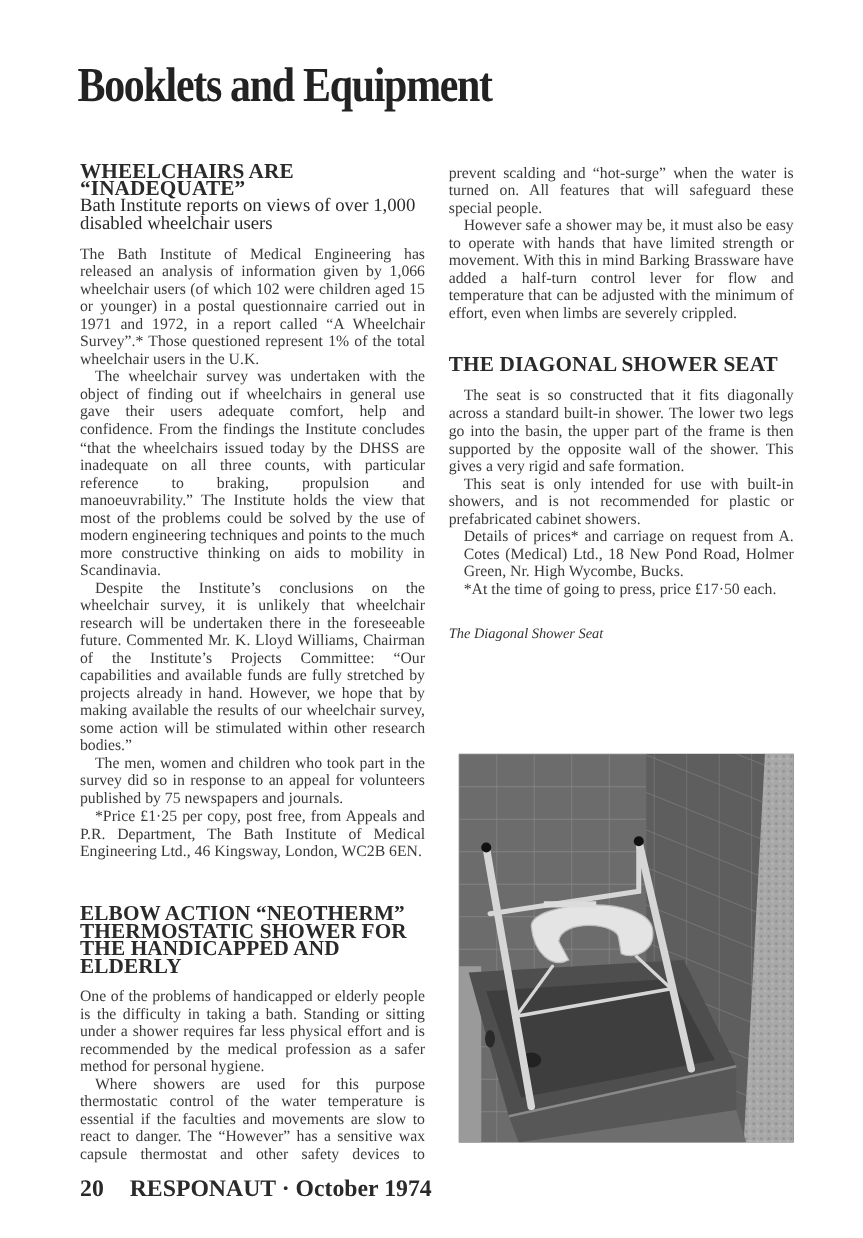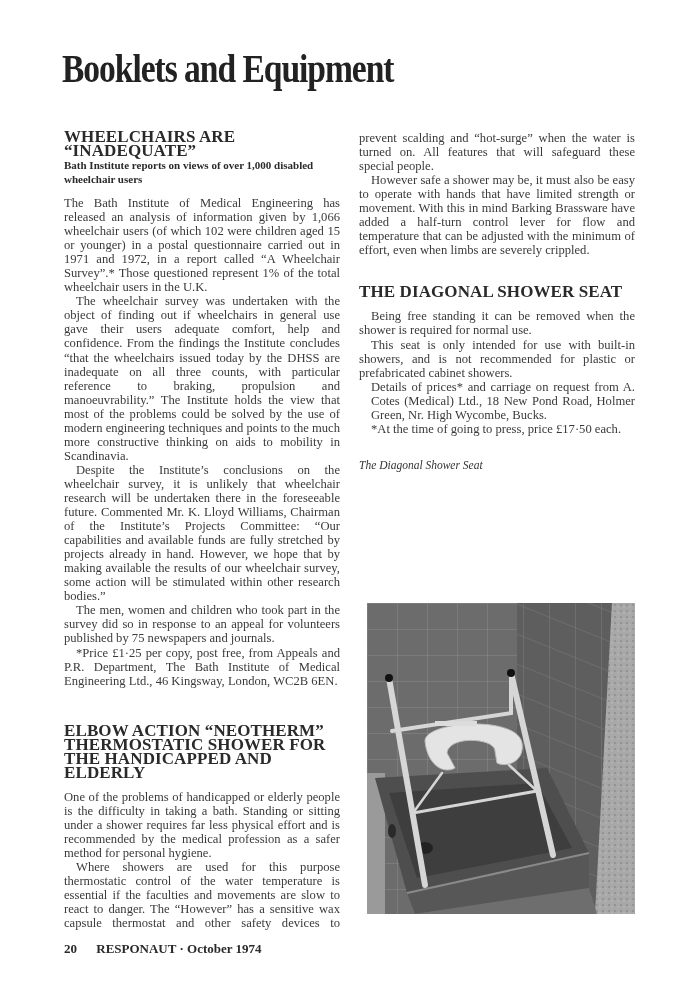--- a/index.html
+++ b/index.html
@@ -10,34 +10,34 @@
     .page-title {
       position: absolute; left: 62px; top: 46px;
       font-family: "Liberation Serif", serif; font-weight: bold;
       font-size: 39px; letter-spacing: -1.2px; color: #222;
       transform: scaleX(0.86); transform-origin: left top; white-space: nowrap;
     }
     .col { position: absolute; font-size: 12.6px; line-height: 14.05px; color: #3a3a3a; }
     .col-left { left: 64px; top: 130px; width: 276px; }
     .col-right { left: 359px; top: 131px; width: 276px; }
     .head { font-weight: bold; color: #2a2a2a; font-size: 17px; line-height: 14px; letter-spacing: 0.1px; }
-    .subhead { font-weight: bold; color: #2a2a2a; font-size: 11px; line-height: 14px; }
+    .subhead { font-weight: normal; color: #2a2a2a; font-size: 15px; line-height: 14px; }
     p { margin: 0; text-align: justify; }
     p.indent { text-indent: 12px; }
     p.hang { padding-left: 12px; }
     .gap-s { height: 10px; }
     .gap-l { height: 36px; }
     .gap-m { height: 28px; }
     .caption { font-style: italic; font-size: 11.5px; color: #333; margin-top: 22px; }
     .photo {
       position: absolute; left: 367px; top: 603px; width: 268px; height: 311px;
       background: #6a6a6a; overflow: hidden;
     }
     .footer {
-      position: absolute; left: 64px; top: 941px; font-size: 13px; font-weight: bold; color: #2a2a2a;
+      position: absolute; left: 64px; top: 941px; font-size: 19px; font-weight: bold; color: #2a2a2a;
       white-space: nowrap;
     }
     .footer .num { margin-right: 16px; }
   </style>
 </head>
 <body>
 
 <div class="page-title">Booklets and Equipment</div>
 
 <div class="col col-left">
@@ -62,21 +62,21 @@
 
 <div class="col col-right">
   <div>
     <p>prevent scalding and “hot-surge” when the water is turned on.  All features that will safeguard these special people.</p>
     <p class="indent">However safe a shower may be, it must also be easy to operate with hands that have limited strength or movement.  With this in mind Barking Brassware have added a half-turn control lever for flow and temperature that can be adjusted with the minimum of effort, even when limbs are severely crippled.</p>
   </div>
   <div class="gap-m"></div>
   <div>
     <div class="head">THE DIAGONAL SHOWER SEAT</div>
     <div class="gap-s"></div>
-    <p class="indent">Being free standing it can be removed when the shower is required for normal use.</p>
+    <p class="indent">The seat is so constructed that it fits diagonally across a standard built-in shower.  The lower two legs go into the basin, the upper part of the frame is then supported by the opposite wall of the shower. This gives a very rigid and safe formation.</p>
     <p class="indent">This seat is only intended for use with built-in showers, and is not recommended for plastic or prefabricated cabinet showers.</p>
     <p class="hang">Details of prices* and carriage on request from A. Cotes (Medical) Ltd., 18 New Pond Road, Holmer Green, Nr. High Wycombe, Bucks.</p>
     <p class="indent">*At the time of going to press, price £17·50 each.</p>
     <div class="caption">The Diagonal Shower Seat</div>
   </div>
 </div>
 
 <div class="photo">
   <svg width="268" height="311" viewBox="0 0 268 311">
     <defs>

